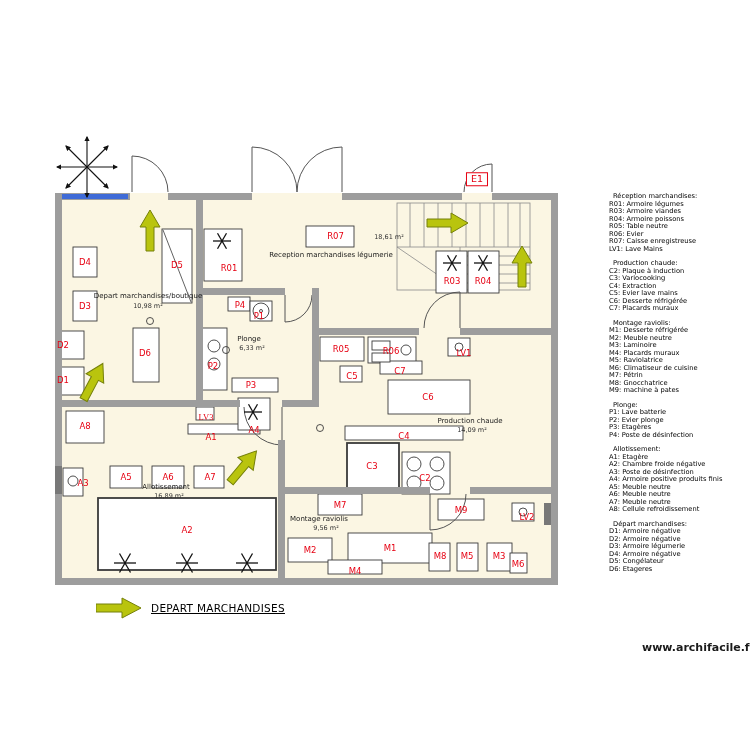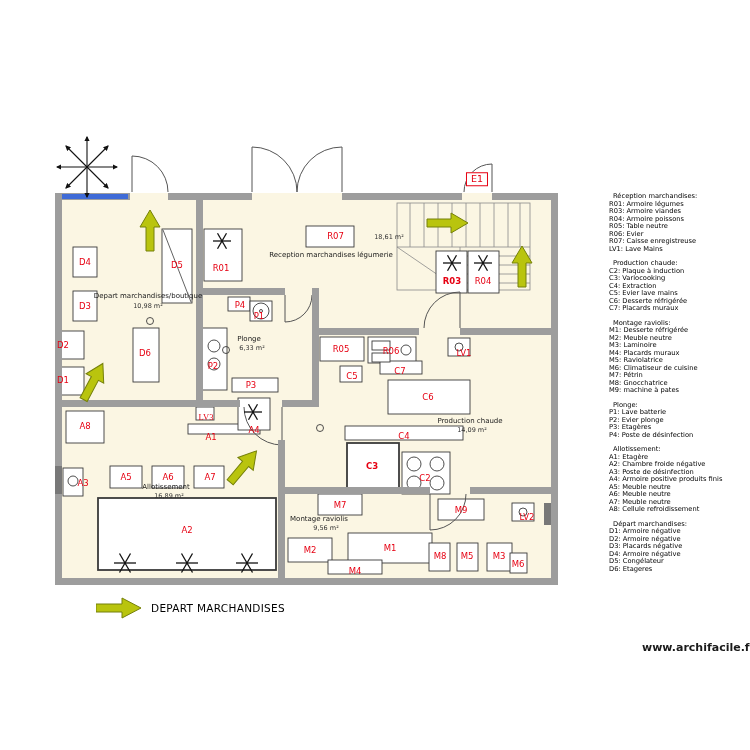--- a/index.html
+++ b/index.html
@@ -13,21 +13,21 @@
   .room-name { position:absolute; transform:translate(-50%,-50%); font-size:7px;
     color:#1a1a1a; white-space:nowrap; z-index:5; }
   .room-area { position:absolute; transform:translate(-50%,-50%); font-size:6.5px;
     color:#333; white-space:nowrap; z-index:5; }
   #legend { position:absolute; left:593px; top:193px; width:156px; color:#000; z-index:4; }
   .legend-title { font-size:6.7px; line-height:7.5px; margin-top:7px;margin-left:20px; }
   .legend-title.first { margin-top:0; }
   .legend-item { font-size:6.7px; line-height:7.5px;padding-left:16px; }
   #flow-note { position:absolute; left:96px; top:597px; display:flex; align-items:center;
     gap:9px; z-index:6; }
-  #flow-note span { font-size:10.5px; color:#000; letter-spacing:0.3px; }
+  #flow-note span { font-size:10.5px; color:#000; letter-spacing:0.3px;text-decoration:underline; }
   #watermark { position:absolute; left:642px; top:641px; font-size:11px; color:#1a1a1a; z-index:6;font-weight:bold; }
 </style>
 </head>
 <body>
 
 <div id="stage">
 
   <svg class="plan" width="750" height="750" viewBox="0 0 750 750">
     <defs>
       <marker id="ah" viewBox="0 0 10 10" refX="8" refY="5" markerWidth="5" markerHeight="5" orient="auto-start-reverse">
@@ -195,45 +195,45 @@
       <line x1="57" y1="167" x2="117" y2="167" marker-start="url(#ah)" marker-end="url(#ah)"></line>
       <line x1="87" y1="137" x2="87" y2="197" marker-start="url(#ah)" marker-end="url(#ah)"></line>
       <line x1="66" y1="146" x2="108" y2="188" marker-start="url(#ah)" marker-end="url(#ah)"></line>
       <line x1="66" y1="188" x2="108" y2="146" marker-start="url(#ah)" marker-end="url(#ah)"></line>
     </g>
   </svg>
 
   <div id="labels-layer">
       <span class="eq-label framed" style="left: 477px; top: 179px;">E1</span>
       <span class="eq-label" style="left: 330px; top: 236px; padding-left: 11px;">R07</span>
-      <span class="eq-label" style="left: 221px; top: 268px;">R01</span>
+      <span class="eq-label" style="left: 221px; top: 268px; padding-left: 16px;">R01</span>
       <span class="eq-label" style="left: 85px; top: 262px;">D4</span>
       <span class="eq-label" style="left: 177px; top: 265px;">D5</span>
-      <span class="eq-label" style="left: 452px; top: 281px; font-weight: bold;">R03</span>
+      <span class="eq-label" style="left: 452px; top: 281px;">R03</span>
       <span class="eq-label" style="left: 483px; top: 281px;">R04</span>
       <span class="eq-label" style="left: 85px; top: 306px;">D3</span>
       <span class="eq-label" style="left: 240px; top: 305px;">P4</span>
       <span class="eq-label" style="left: 259px; top: 316px;">P1</span>
       <span class="eq-label" style="left: 63px; top: 345px;">D2</span>
       <span class="eq-label" style="left: 145px; top: 353px;">D6</span>
       <span class="eq-label" style="left: 213px; top: 366px;">P2</span>
       <span class="eq-label" style="left: 251px; top: 385px;">P3</span>
       <span class="eq-label" style="left: 341px; top: 349px;">R05</span>
       <span class="eq-label" style="left: 391px; top: 351px;">R06</span>
       <span class="eq-label" style="left: 464px; top: 353px;">LV1</span>
       <span class="eq-label" style="left: 352px; top: 376px;">C5</span>
       <span class="eq-label" style="left: 400px; top: 371px;">C7</span>
       <span class="eq-label" style="left: 428px; top: 397px;">C6</span>
       <span class="eq-label" style="left: 63px; top: 380px;">D1</span>
       <span class="eq-label" style="left: 206px; top: 417px; font-family: Liberation Serif, serif;">LV3</span>
       <span class="eq-label" style="left: 85px; top: 426px;">A8</span>
       <span class="eq-label" style="left: 211px; top: 437px;">A1</span>
       <span class="eq-label" style="left: 254px; top: 430px;">A4</span>
       <span class="eq-label" style="left: 404px; top: 436px;">C4</span>
-      <span class="eq-label" style="left: 372px; top: 466px; font-weight: bold;">C3</span>
+      <span class="eq-label" style="left: 372px; top: 466px;">C3</span>
       <span class="eq-label" style="left: 425px; top: 478px;">C2</span>
       <span class="eq-label" style="left: 83px; top: 483px;">A3</span>
       <span class="eq-label" style="left: 126px; top: 477px;">A5</span>
       <span class="eq-label" style="left: 168px; top: 477px;">A6</span>
       <span class="eq-label" style="left: 210px; top: 477px;">A7</span>
       <span class="eq-label" style="left: 187px; top: 530px;">A2</span>
       <span class="eq-label" style="left: 340px; top: 505px;">M7</span>
       <span class="eq-label" style="left: 461px; top: 510px;">M9</span>
       <span class="eq-label" style="left: 527px; top: 517px;">LV2</span>
       <span class="eq-label" style="left: 310px; top: 550px;">M2</span>
@@ -295,21 +295,21 @@
       <div class="legend-item">A2: Chambre froide négative</div>
       <div class="legend-item">A3: Poste de désinfection</div>
       <div class="legend-item">A4: Armoire positive produits finis</div>
       <div class="legend-item">A5: Meuble neutre</div>
       <div class="legend-item">A6: Meuble neutre</div>
       <div class="legend-item">A7: Meuble neutre</div>
       <div class="legend-item">A8: Cellule refroidissement</div>
       <div class="legend-title">Départ marchandises:</div>
       <div class="legend-item">D1: Armoire négative</div>
       <div class="legend-item">D2: Armoire négative</div>
-      <div class="legend-item">D3: Placards négative</div>
+      <div class="legend-item">D3: Armoire légumerie</div>
       <div class="legend-item">D4: Armoire négative</div>
       <div class="legend-item">D5: Congélateur</div>
       <div class="legend-item">D6: Etageres</div>
     </div>
 
   <div id="flow-note">
     <svg width="46" height="22" viewBox="0 0 46 22">
       <polygon points="0,7 26,7 26,1 45,11 26,21 26,15 0,15" fill="#b9c40e" stroke="#75800a" stroke-width="1"></polygon>
     </svg>
     <span>DEPART MARCHANDISES</span>

